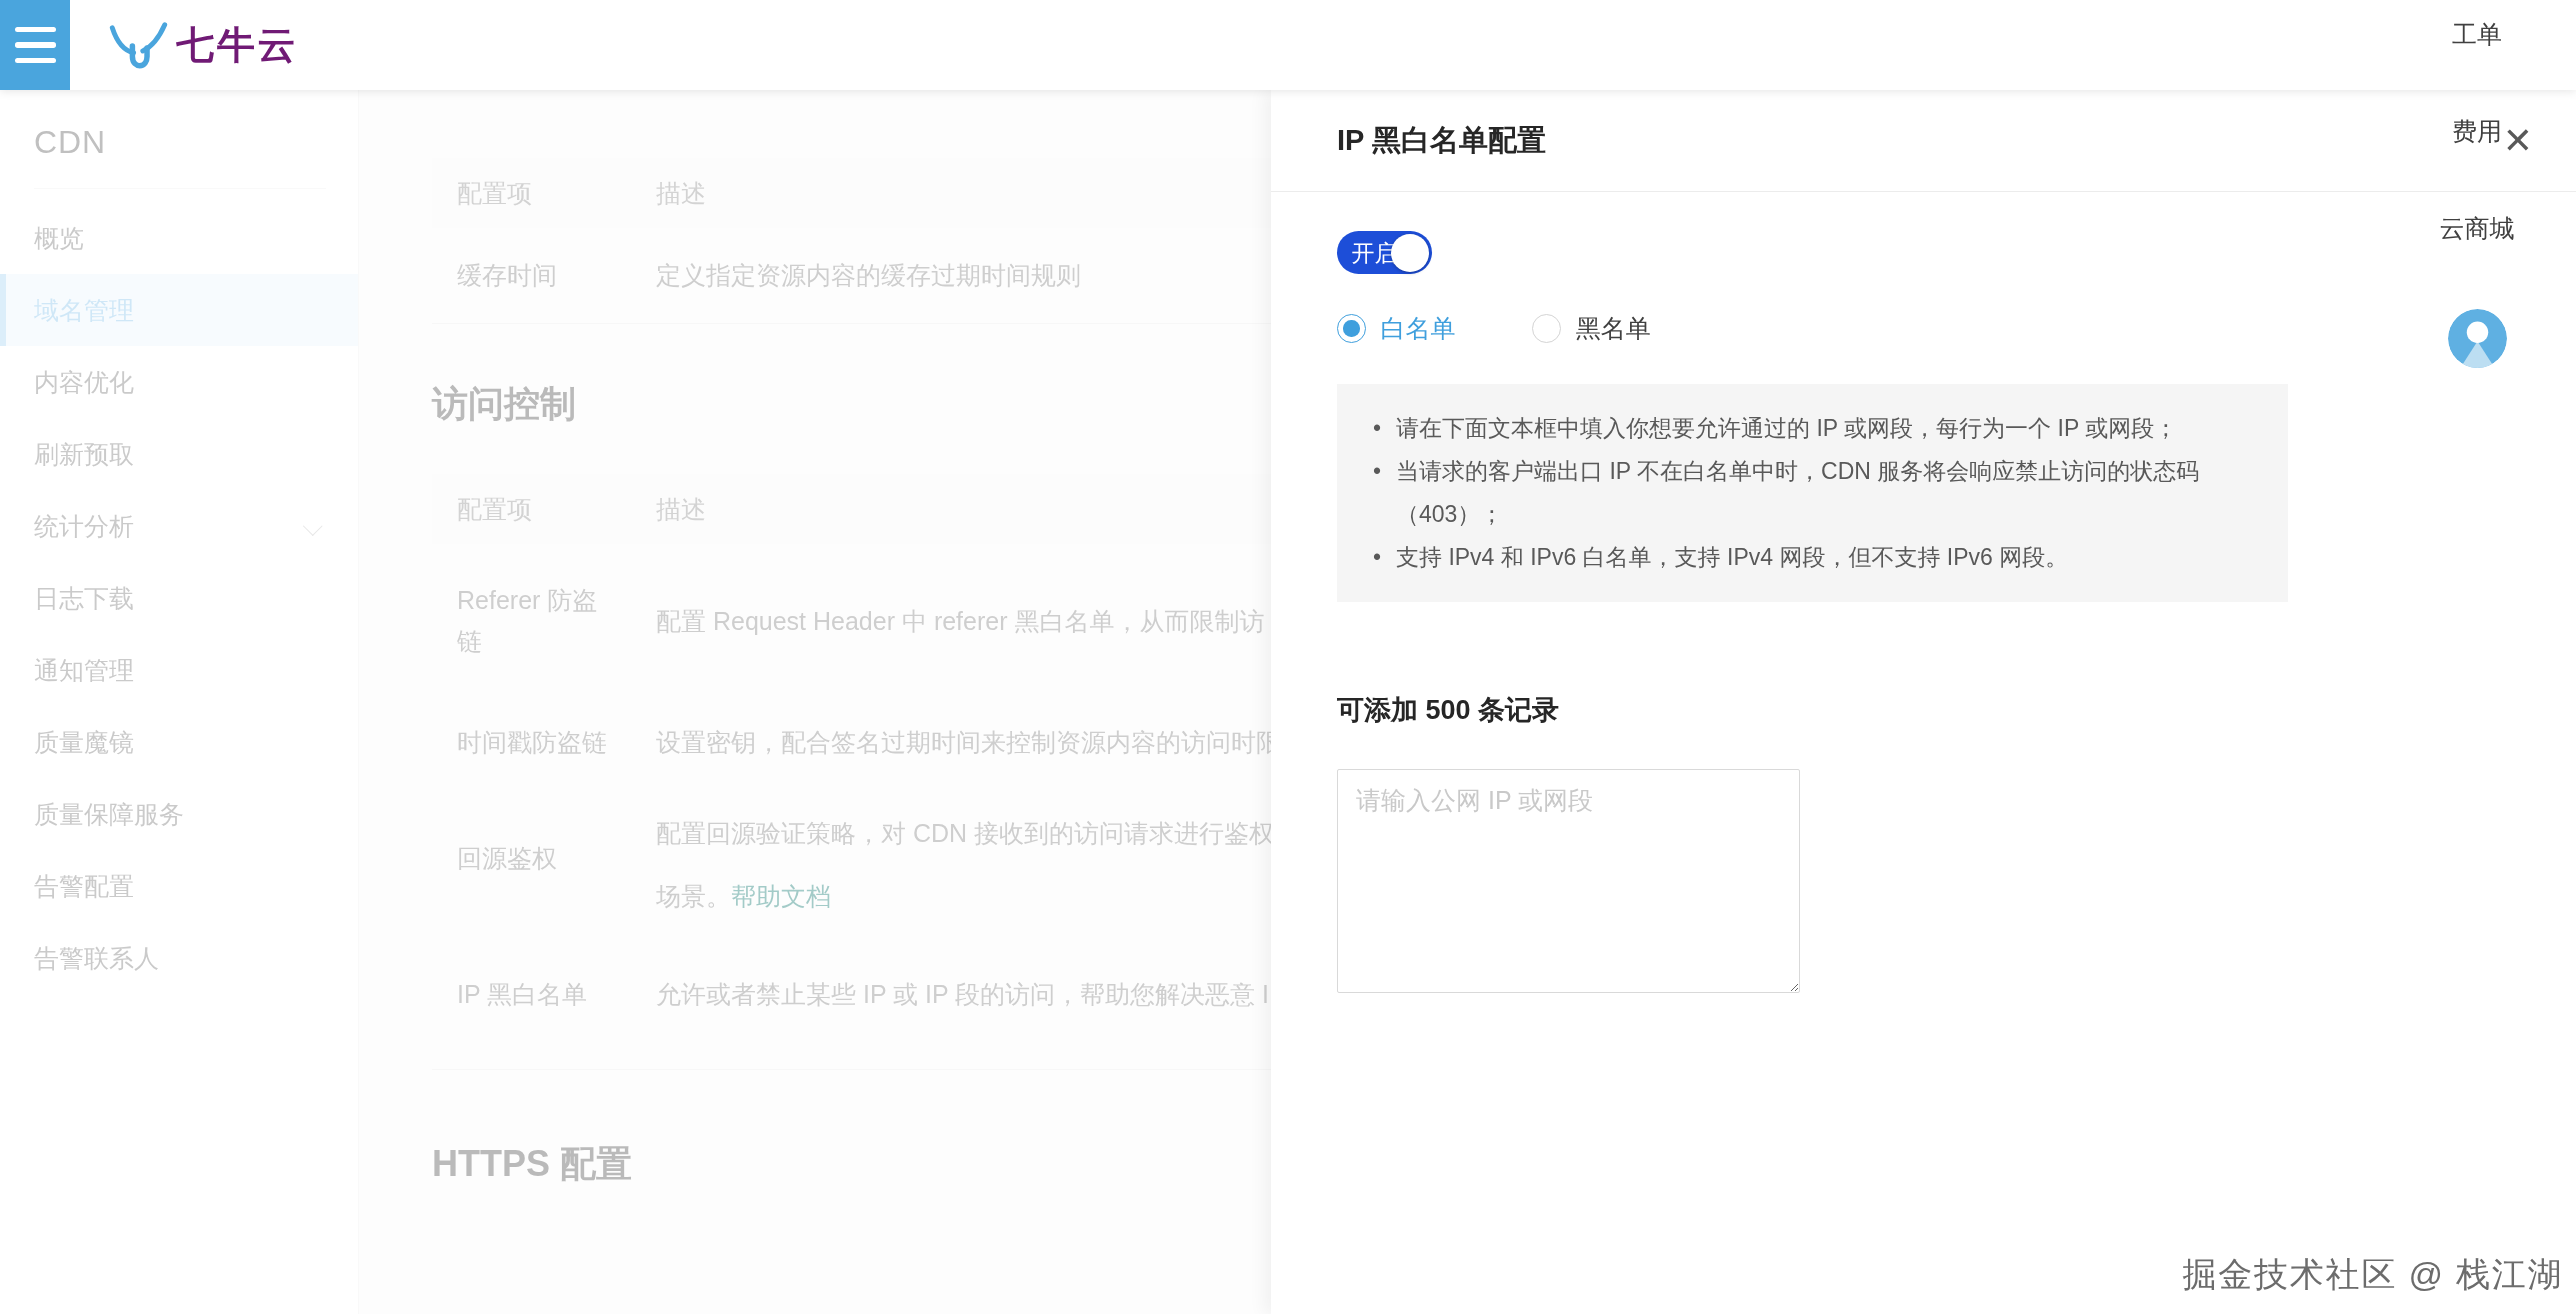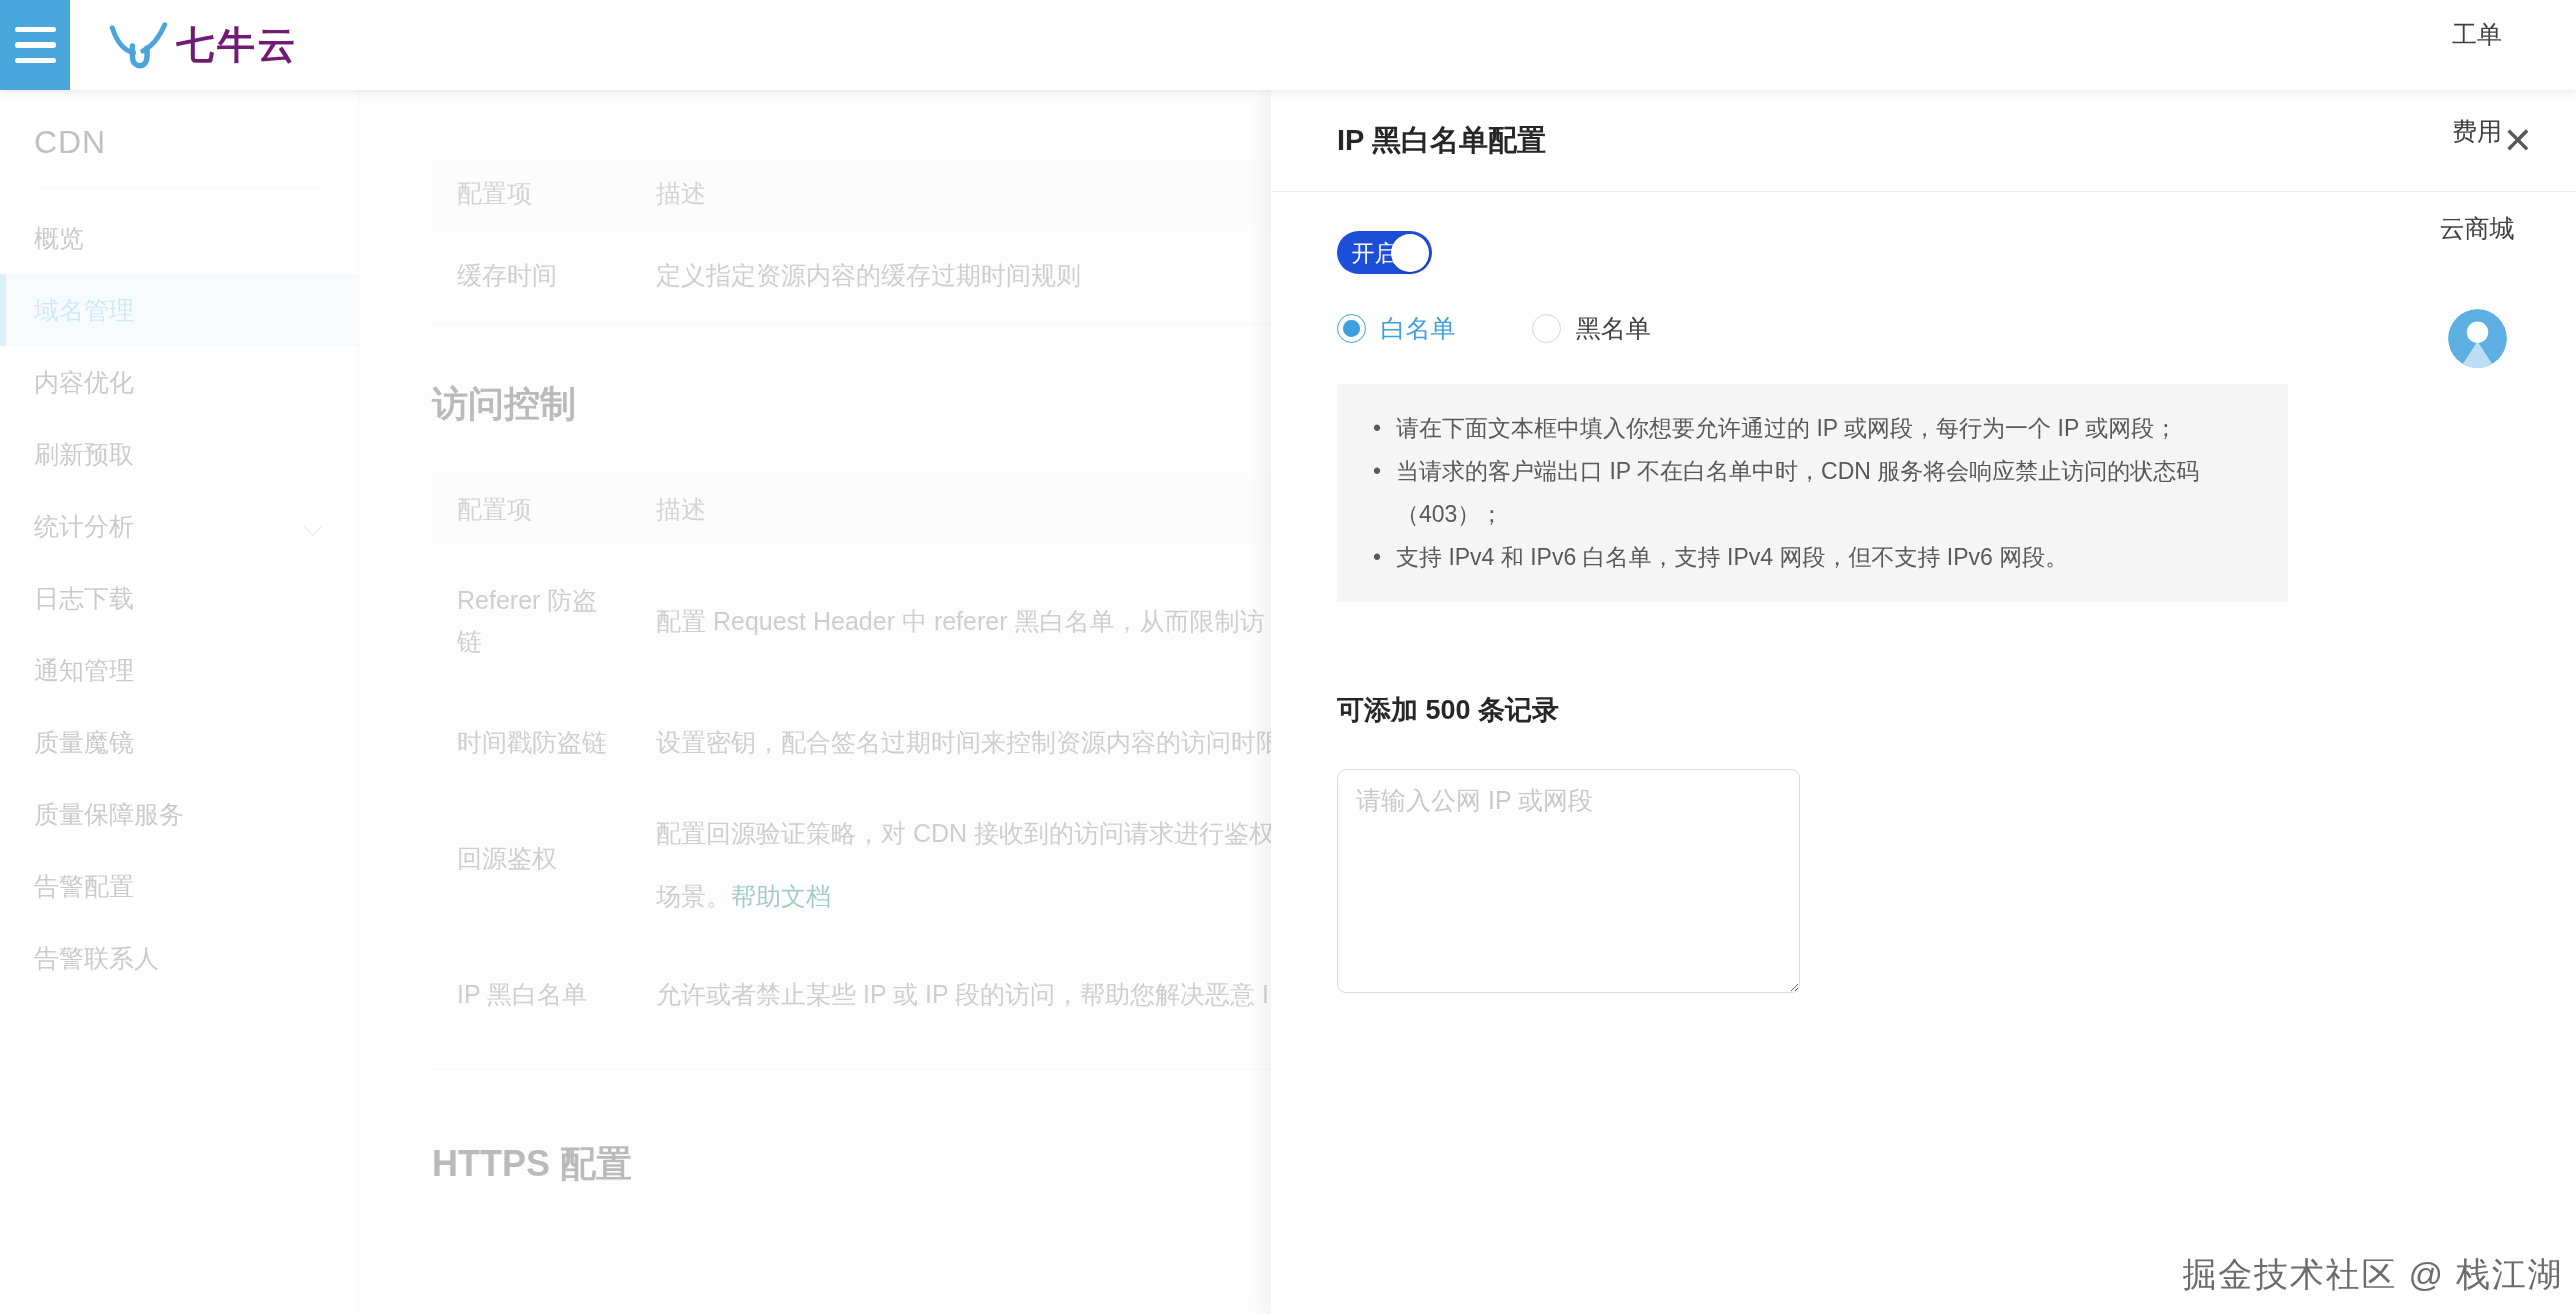--- a/index.html
+++ b/index.html
@@ -71,21 +71,21 @@
   .radio { display:flex; align-items:center; gap:14.4px; cursor:pointer; }
   .radio-circle { width:29px; height:29px; border-radius:50%; border:1.8px solid #3f9fdd; position:relative; background:#fff; }
   .radio.checked .radio-circle::after { content:""; position:absolute; inset:5.4px; border-radius:50%; background:#3f9fdd; }
   .radio.unchecked .radio-circle { border-color:#d4d4d4; }
   .radio-label-blue { color:#3f9fdd; font-size:25px; }
   .radio-label-dark { color:#404040; font-size:25px; }
   .notice { margin-top:39px; width:951px; background:#f5f5f5; padding:23px 27px 23px 0; }
   .notice-item { font-size:23px; color:#595959; line-height:43px; padding-left:59px; position:relative; }
   .notice-item::before { content:"•"; position:absolute; left:36px; color:#595959; }
   .quota { margin-top:90px; font-size:27px; font-weight:600; color:#262626; }
-  .ip-textarea { margin-top:41px; width:463px; height:224px; border:0.9px solid #d9d9d9; border-radius:9px;
+  .ip-textarea { margin-top:41px; width:463px; height:224px; border:0.9px solid #d9d9d9; border-radius:2px;
                  padding:14.4px 18px; font-size:25px; color:#404040; resize:both; outline:none; background:#fff;
                  font-family:"Liberation Sans", sans-serif; }
   .ip-textarea::placeholder { color:#c9c9c9; }
   .drawer-footer { position:absolute; left:0; right:0; bottom:0; height:131px; border-top:0.9px solid #ececec; background:#fff; }
   .btn { position:absolute; bottom:34px; width:106px; height:57px; border-radius:3.6px; font-size:25px;
          display:flex; align-items:center; justify-content:center; cursor:pointer;
          font-family:"Liberation Sans", sans-serif; }
   .btn-cancel { right:170px; background:#fff; border:0.9px solid #d9d9d9; color:#595959; }
   .btn-confirm { right:38px; background:#41a0dc; border:none; color:#fff; }
 

